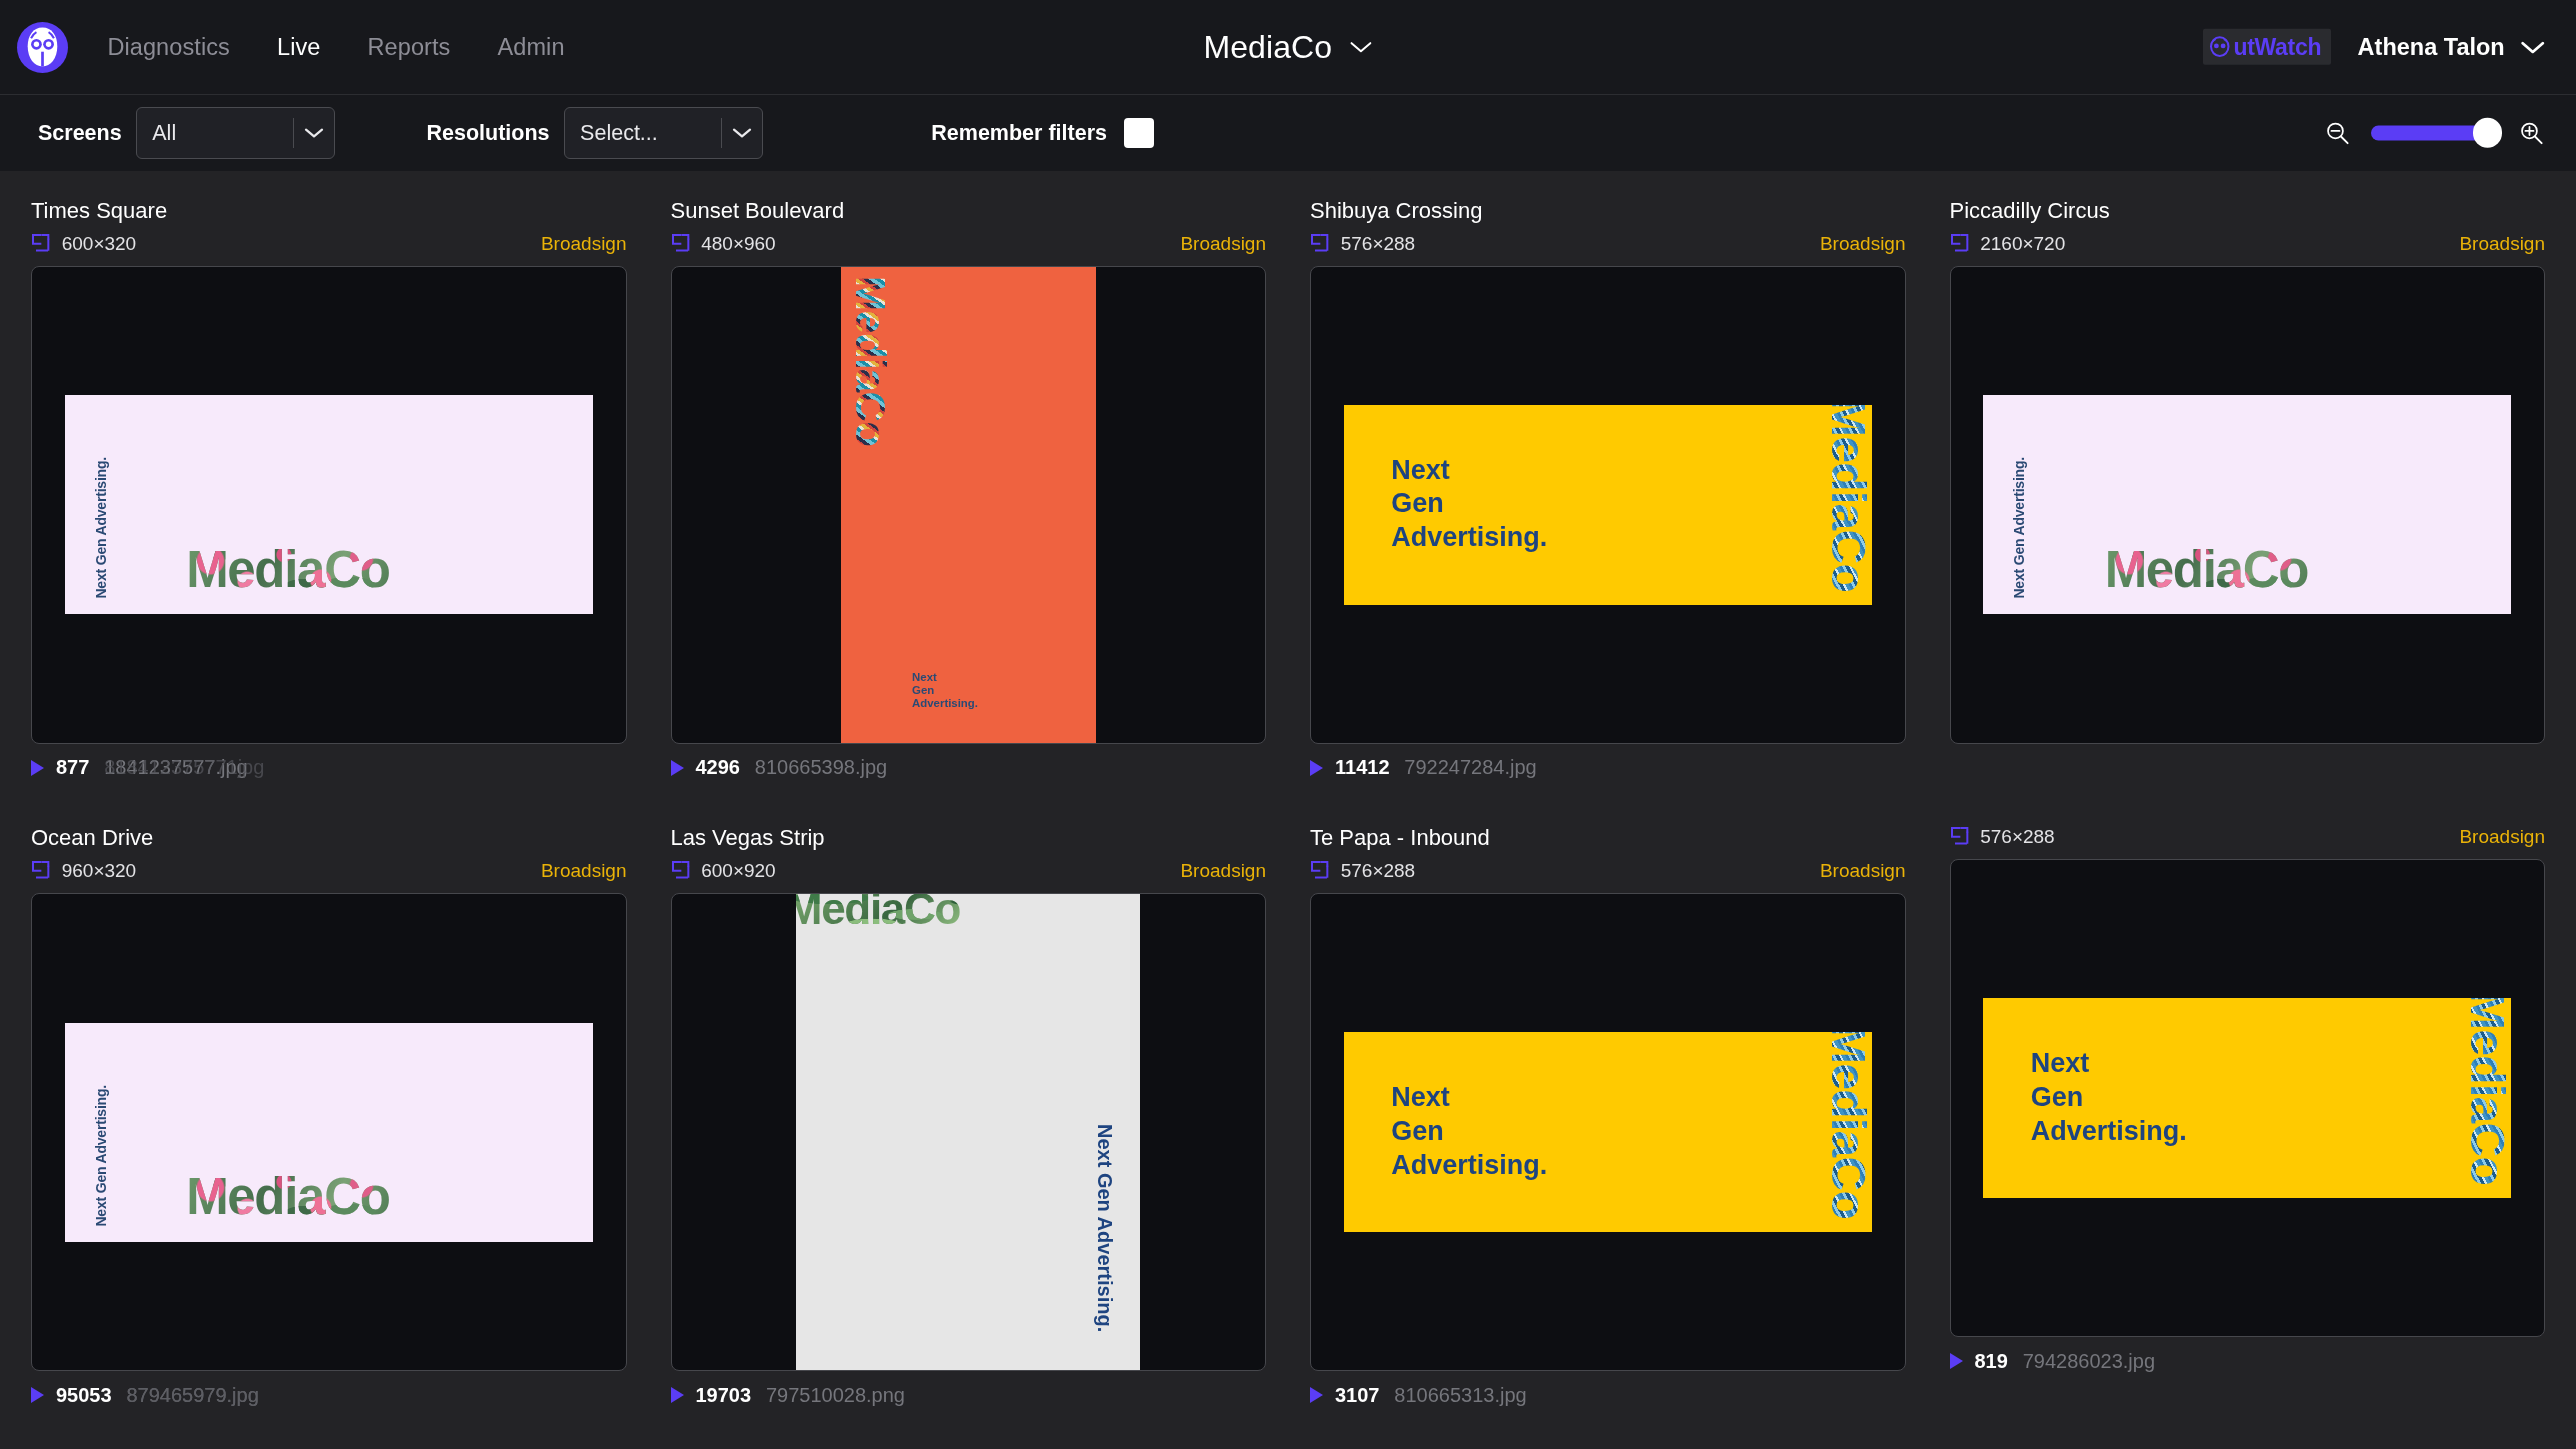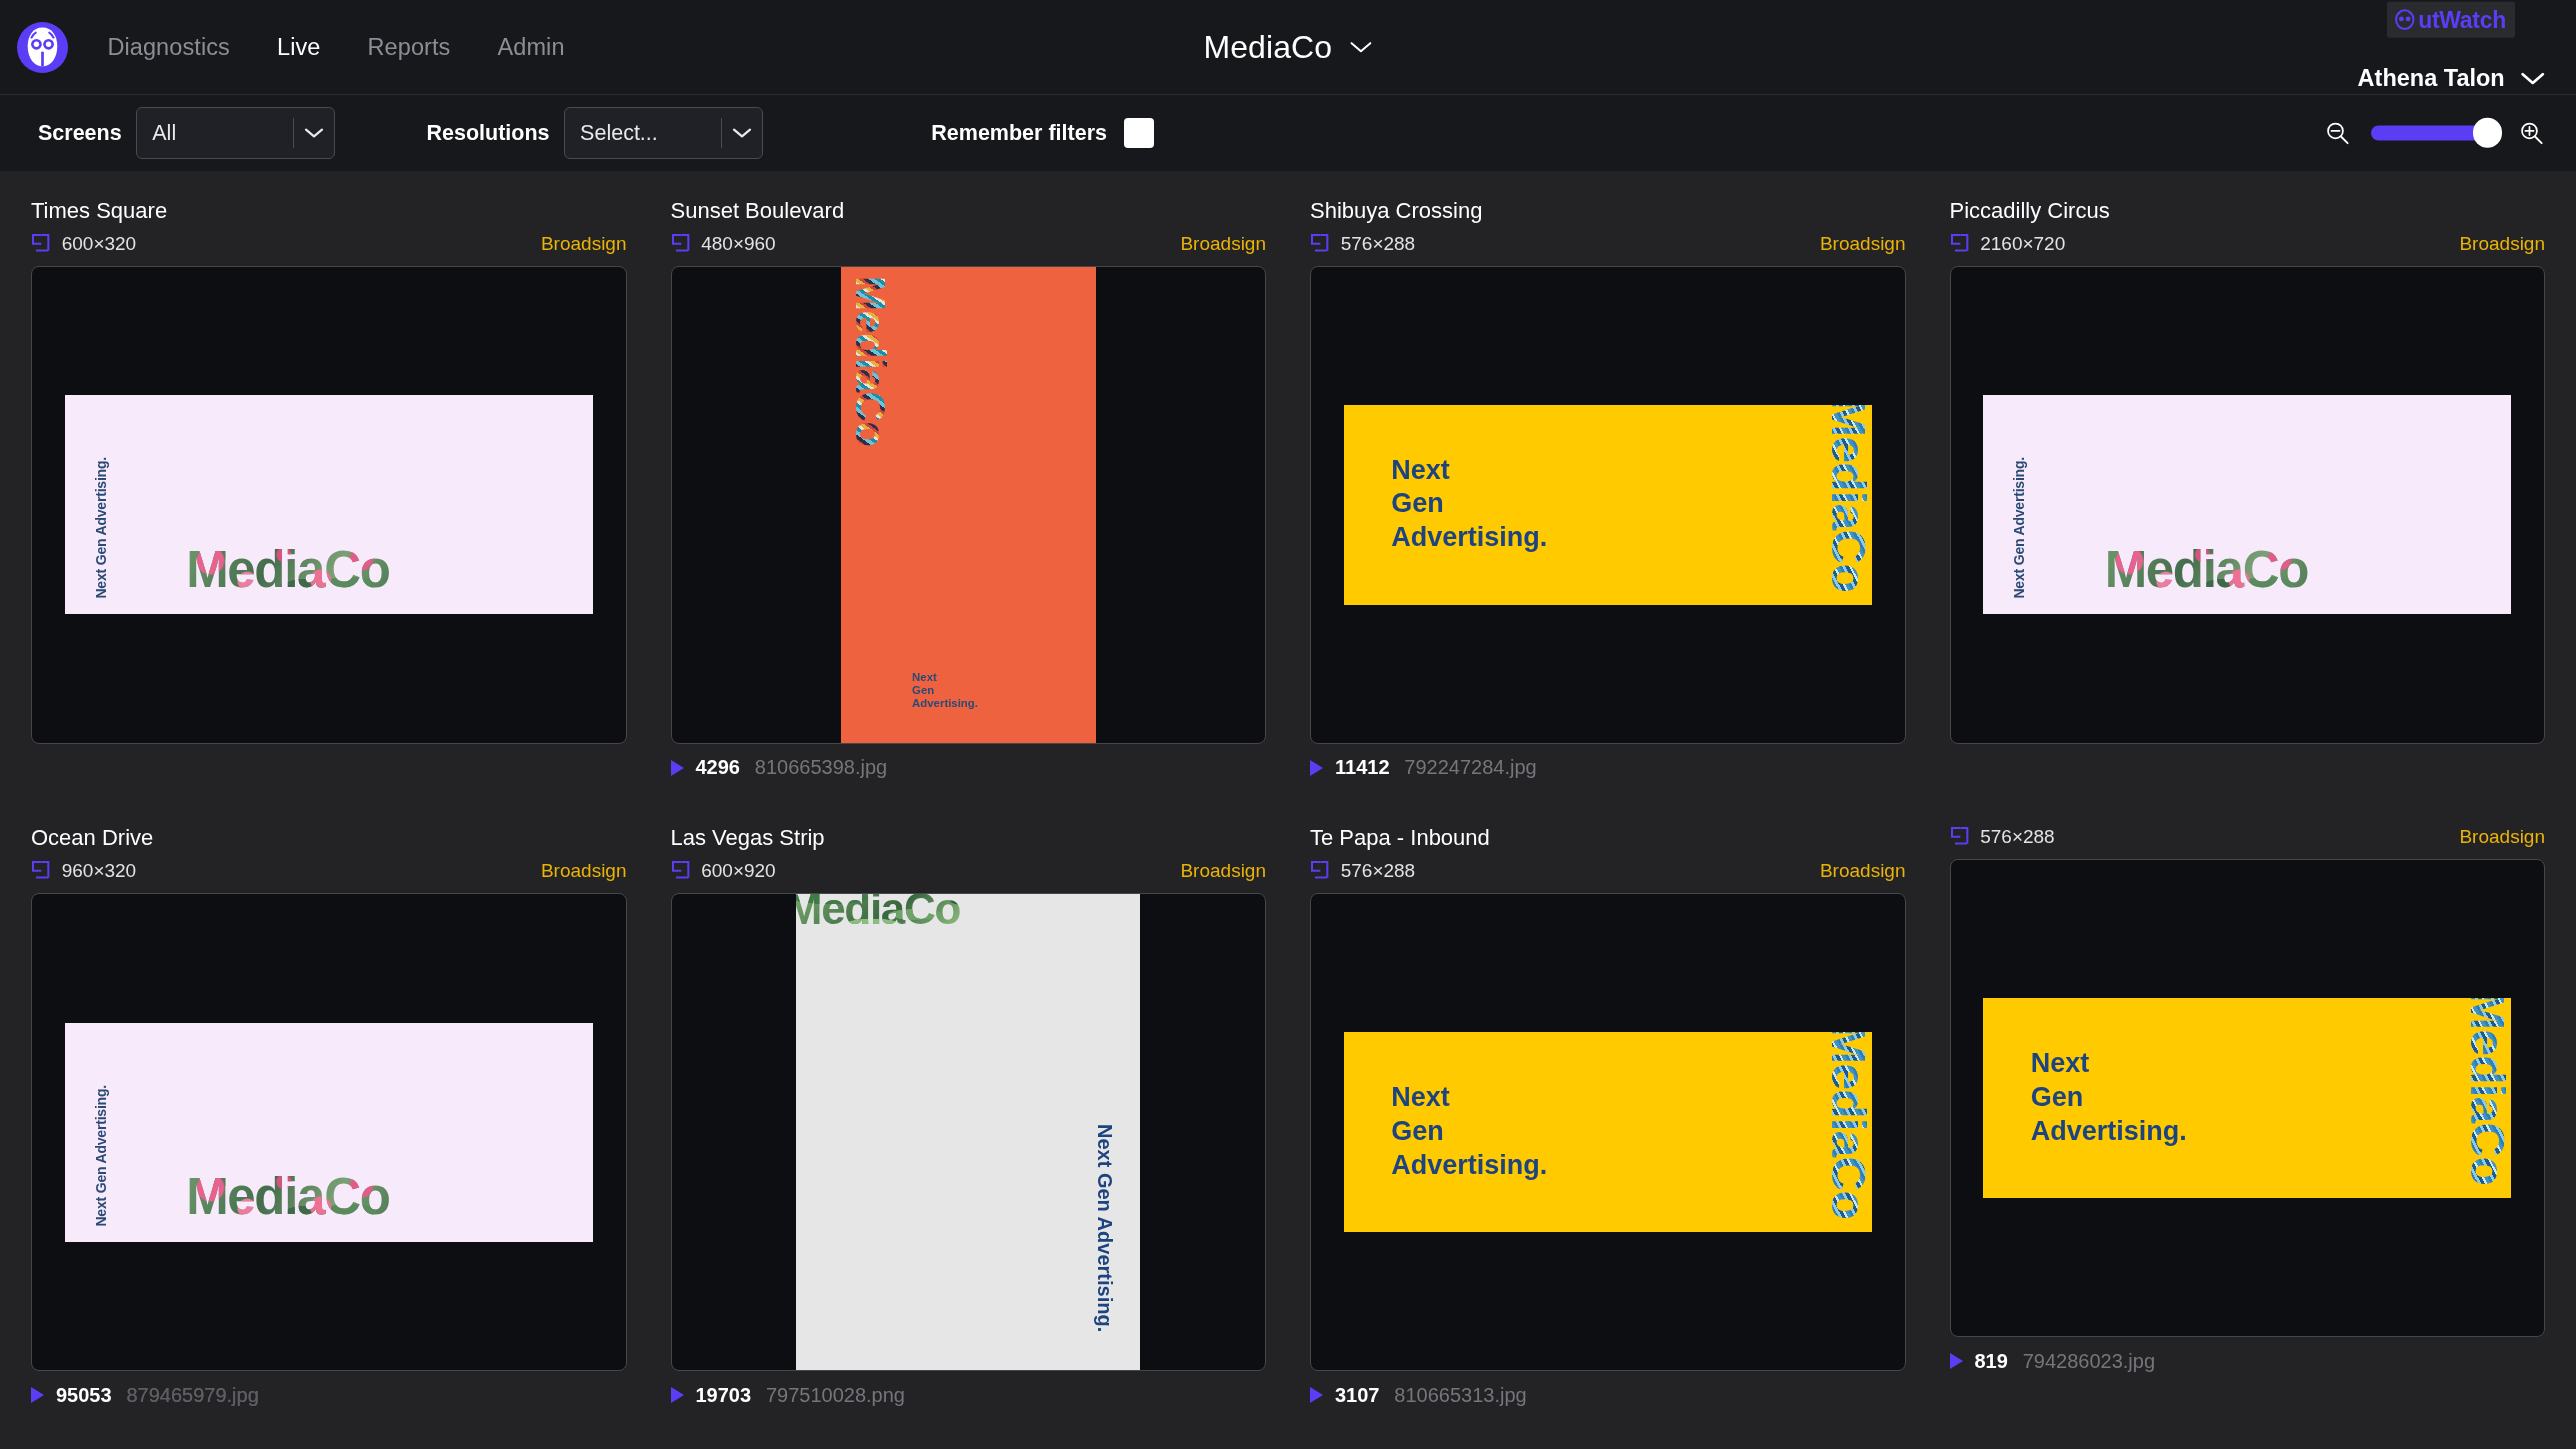--- a/index.html
+++ b/index.html
@@ -48,21 +48,21 @@
     cursor: pointer;
   }
   .brand-center .brand-title {
     font-size: 32px; color: #fff; font-weight: 400; letter-spacing: 0.1px;
   }
 
   .topbar-right {
     position: absolute;
     right: 31px; top: 50%;
     transform: translateY(-50%);
-    display: flex; align-items: center; gap: 27px; flex-direction: column;
+    display: flex; align-items: center; gap: 27px;
   }
   .outwatch-badge {
     display: flex; align-items: center; gap: 2.7px;
     background: #2a2b2f;
     padding: 4.7px 9.4px 4.7px 6.7px;
     border-radius: 2px;
   }
   .outwatch-badge .ow-text {
     font-size: 23px; font-weight: bold; color: #5b3df5; letter-spacing: -0.3px;
   }
@@ -433,20 +433,28 @@
       <span class="res-text">600×320</span>
       <span class="vendor">Broadsign</span>
     </div>
     <div class="viewport">
 
   <div class="creative cr-floral" style="width:89%;height:46%;">
     <div class="vtext">Next Gen Advertising.</div>
     <div class="wordmark">MediaCo</div>
   </div>
     </div>
+    <div class="card-footer">
+      <span class="play-tri"></span>
+      <span class="play-id">877</span>
+      <span class="play-file">
+        <span class="ghost">818412375771jpg</span>
+        <span>1841237577.jpg</span>
+      </span>
+    </div>
     </div>
     <div class="card">
     <div class="card-title">Sunset Boulevard</div>
     <div class="card-meta">
       <span class="res-icon">
  <svg width="20" height="21.5" viewBox="0 0 30 32">
    <path d="M3 3h11M3 3v13M3 16h11" stroke="#5b3df5" stroke-width="3" fill="none" stroke-linecap="square"></path>
    <path d="M17 3h9v5" stroke="#5b3df5" stroke-width="3" fill="none" stroke-dasharray="3 3" stroke-linecap="square"></path>
    <path d="M26 10v16H9" stroke="#5b3df5" stroke-width="3" fill="none" stroke-dasharray="3 3" stroke-linecap="square"></path>
  </svg>

